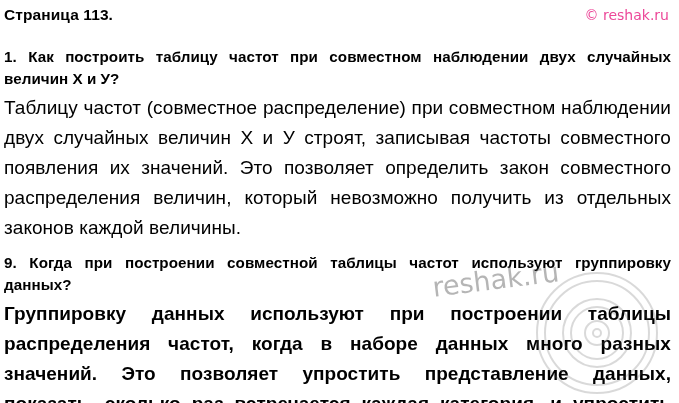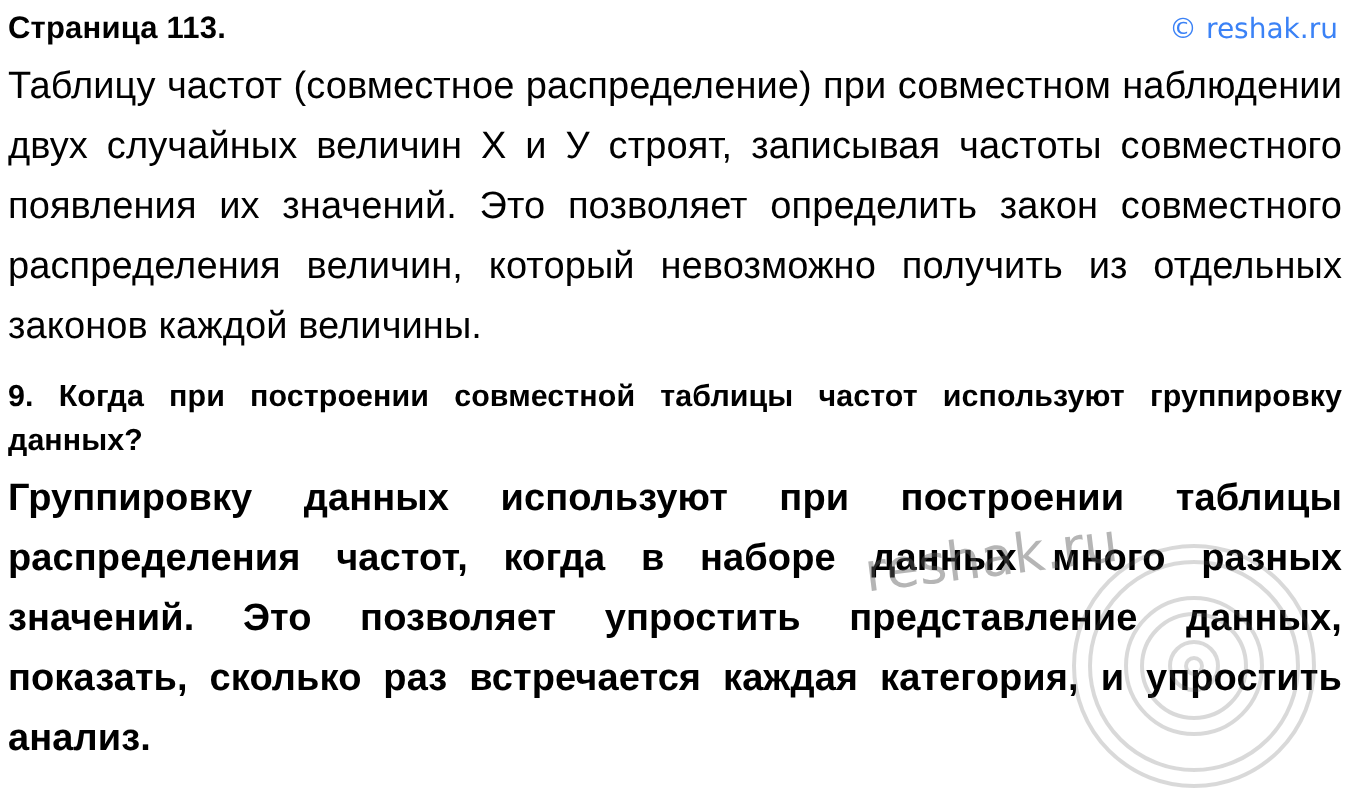--- a/index.html
+++ b/index.html
@@ -19,30 +19,30 @@
     position: relative;
     width: 679px;
     height: 403px;
     box-sizing: border-box;
     padding: 6px 8px 0 4px;
   }
   .topbar {
     display: flex;
     align-items: baseline;
     justify-content: space-between;
-    margin-bottom: 5px;
+    margin-bottom: 22px;
   }
   .page-title {
     font-size: 15.5px;
     font-weight: bold;
     letter-spacing: 0.1px;
   }
   .watermark-top {
     font-size: 14px;
-    color: #3b82f6;
+    color: #ec4899;
     font-family: "DejaVu Sans", sans-serif;
     padding-right: 2px;
   }
   .question {
     font-size: 15.2px;
     font-weight: bold;
     line-height: 1.42;
     text-align: justify;
     margin: 0 0 4px 0;
     letter-spacing: 0.05px;
@@ -89,20 +89,21 @@
 </head>
 <body>
 
 <div class="page">
 
   <div class="topbar">
     <div class="page-title">Страница 113.</div>
     <div class="watermark-top">© reshak.ru</div>
   </div>
 
+  <p class="question">1. Как построить таблицу частот при совместном наблюдении двух случайных величин X и У?</p>
   <p class="answer">Таблицу частот (совместное распределение) при совместном наблюдении двух случайных величин X и У строят, записывая частоты совместного появления их значений. Это позволяет определить закон совместного распределения величин, который невозможно получить из отдельных законов каждой величины.</p>
 
   <p class="question q2">9. Когда при построении совместной таблицы частот используют группировку данных?</p>
   <p class="answer a2">Группировку данных используют при построении таблицы распределения частот, когда в наборе данных много разных значений. Это позволяет упростить представление данных, показать, сколько раз встречается каждая категория, и упростить анализ.</p>
 
   <div class="stamp-text">reshak.ru</div>
 
   <div class="stamp">
     <svg width="128" height="128" viewBox="0 0 128 128">
       <g fill="none" stroke="rgba(90,90,90,0.45)" stroke-width="2">

